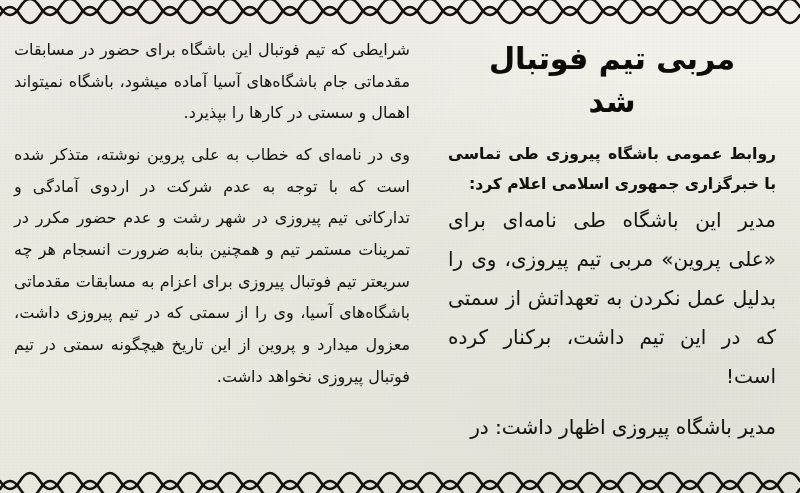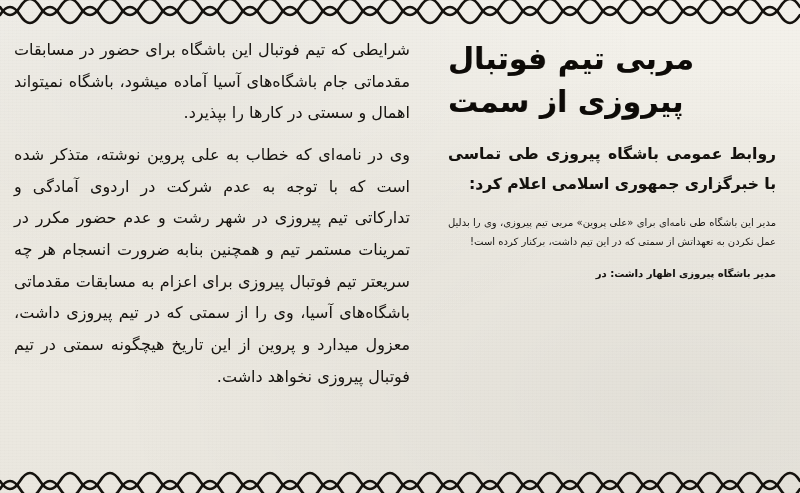--- a/index.html
+++ b/index.html
@@ -71,21 +71,21 @@
   .col-left {
     flex: 1;
     padding: 4px 14px 0 0;
     box-sizing: border-box;
     border-left: none;
   }
 
   
   .headline {
     direction: rtl;
-    text-align: left;
+    text-align: center;
     font-family: "DejaVu Sans", sans-serif;
     font-weight: bold;
     font-size: 30px;
     line-height: 1.42;
     letter-spacing: 0.5px;
     color: #14120f;
     margin: 0 0 16px 0;
     text-shadow: 0.4px 0.4px 0 rgba(0,0,0,0.35);
   }
   .headline .hl-line { display: block; white-space: nowrap; }
@@ -93,35 +93,35 @@
 
   
   .lead {
     direction: rtl;
     text-align: justify;
     text-align-last: right;
     font-weight: bold;
     font-size: 15.5px;
     line-height: 1.95;
     color: #1b1814;
-    margin: 0 0 13px 0;
+    margin: 0 0 1px 0;
     text-shadow: 0.3px 0.3px 0 rgba(0,0,0,0.22);
   }
 
   .body-para {
     direction: rtl;
     text-align: justify;
     text-align-last: right;
-    font-size: 10px;
+    font-size: 20px;
     line-height: 1.95;
     color: #1d1a16;
     margin: 0 0 12px 0;
   }
   .body-para.bold-tail {
-    font-weight: bold;
+    font-weight: normal;
     text-shadow: 0.3px 0.3px 0 rgba(0,0,0,0.22);
   }
 
   
   .col-left .body-para {
     font-size: 16px;
     line-height: 1.98;
     margin: 0 8px 10px 0;
     letter-spacing: 0.2px;
   }
@@ -141,21 +141,21 @@
         <path d="M0 9 q 10 16 20 0 q 10 -16 20 0 q 10 16 20 0 q 10 -16 20 0 q 10 16 20 0 q 10 -16 20 0 q 10 16 20 0 q 10 -16 20 0 q 10 16 20 0 q 10 -16 20 0 q 10 16 20 0 q 10 -16 20 0 q 10 16 20 0 q 10 -16 20 0 q 10 16 20 0 q 10 -16 20 0 q 10 16 20 0 q 10 -16 20 0 q 10 16 20 0 q 10 -16 20 0 q 10 16 20 0 q 10 -16 20 0 q 10 16 20 0 q 10 -16 20 0 q 10 16 20 0 q 10 -16 20 0 q 10 16 20 0 q 10 -16 20 0 q 10 16 20 0 q 10 -16 20 0 q 10 16 20 0 q 10 -16 20 0 q 10 16 20 0 q 10 -16 20 0 q 10 16 20 0 q 10 -16 20 0 q 10 16 20 0 q 10 -16 20 0 q 10 16 20 0 q 10 -16 20 0"></path>
       </g>
     </svg>
   </div>
 
   <div class="columns ink-soft">
 
     <div class="col-right">
       <h1 class="headline">
         <span class="hl-line">مربی تیم فوتبال</span>
-        <span class="hl-line">پیروزی از سمت</span>
+        <span class="hl-line last">شد</span>
       </h1>
 
       <p class="lead">روابط عمومی باشگاه پیروزی طی تماسی با خبرگزاری جمهوری اسلامی اعلام کرد:</p>
 
       <p class="body-para">مدیر این باشگاه طی نامه‌ای برای «علی پروین» مربی تیم پیروزی، وی را بدلیل عمل نکردن به تعهداتش از سمتی که در این تیم داشت، برکنار کرده است!</p>
 
       <p class="body-para bold-tail">مدیر باشگاه پیروزی اظهار داشت: در</p>
     </div>
 
     <div class="col-left">

